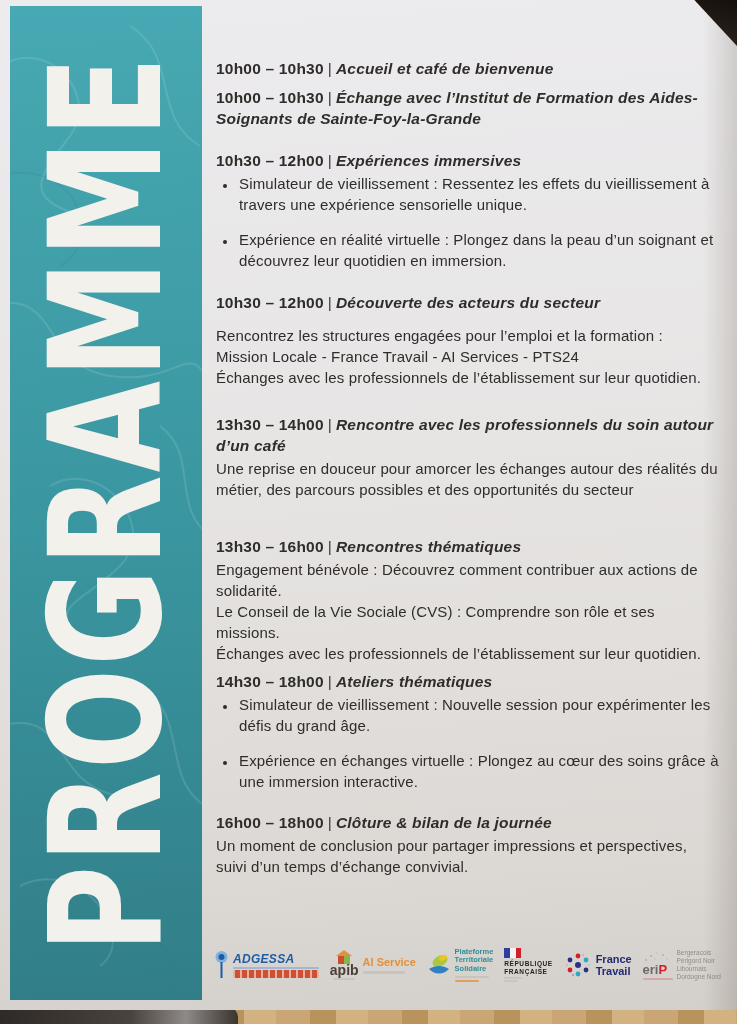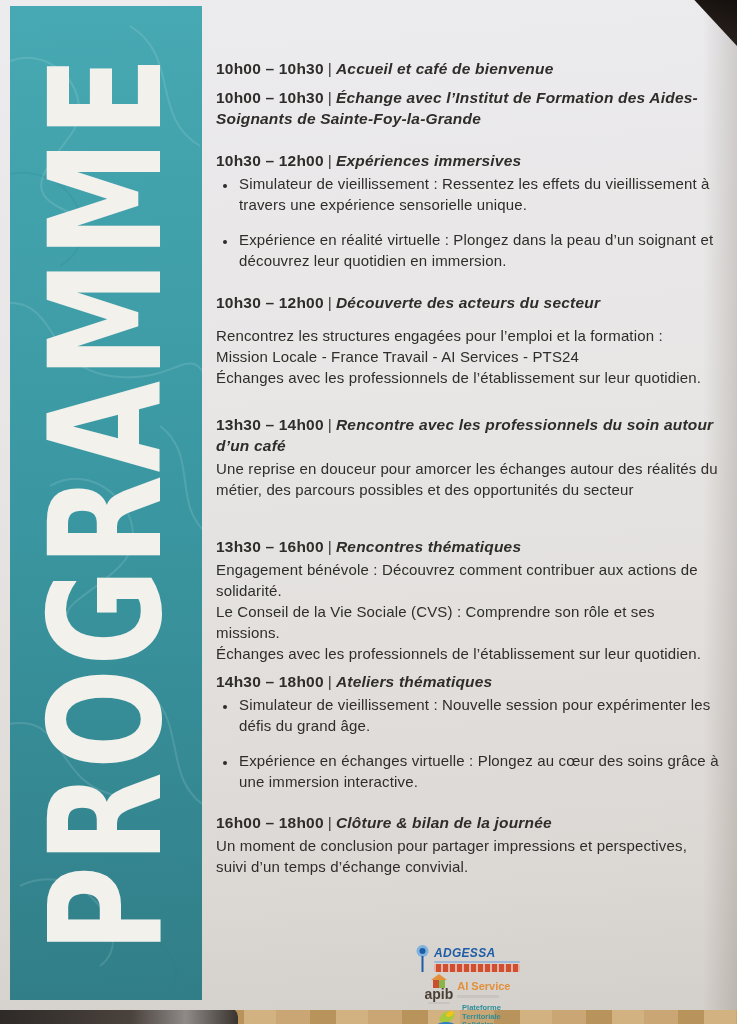--- a/index.html
+++ b/index.html
@@ -57,22 +57,22 @@
   .blk p { margin:0; }
   .blk .spaced { margin-top:12px; }
   .blk ul { margin:2px 0 0; padding-left:21px; }
   .blk li { padding-left:2px; }
   .blk li::marker { font-size:12px; }
   .blk li + li { margin-top:14px; }
   .mt14{margin-top:8px} .mt12{margin-top:21px} .mt26{margin-top:26px}
   .mt22{margin-top:36px} .mt20{margin-top:7px} .mt10{margin-top:20px}
   
   .logos {
-    position:absolute; left:214px; right:16px; bottom:12px; height:54px;
-    display:flex; align-items:center; justify-content:space-between;flex-direction:column;
+    position:absolute; left:214px; right:16px; bottom:18px; height:54px;
+    display:flex; align-items:center; justify-content:space-between;
   }
   .logo { display:flex; align-items:center; gap:4px; }
   .stack { display:flex; flex-direction:column; }
   .bar { border-radius:1px; }
   
   .adg-name { font-size:12px; font-weight:bold; font-style:italic; color:#1d5ca6; letter-spacing:.3px; }
   .adg-line { height:2px; background:#9db8d8; margin:1px 0; }
   .adg-banner { height:8px; background:#cf5030; background-image:repeating-linear-gradient(90deg,rgba(255,255,255,.55) 0 2px,rgba(255,255,255,0) 2px 7px); border-radius:2px; }
   
   .apib-name { font-size:14px; font-weight:bold; color:#4a3f35; line-height:9px; }

